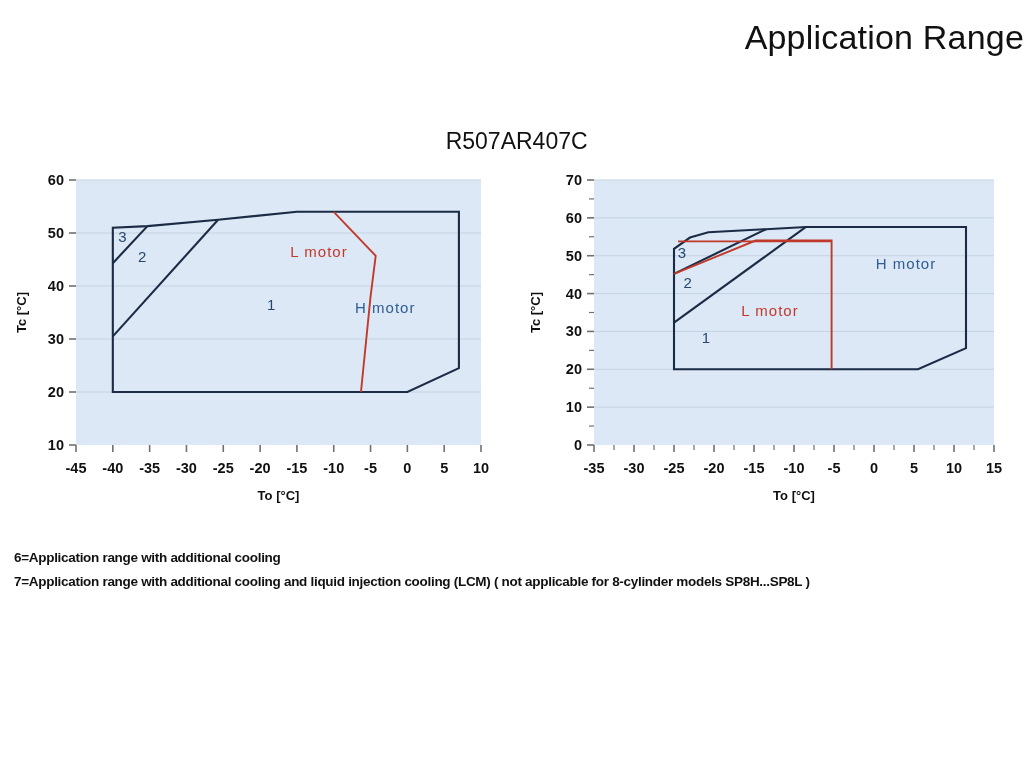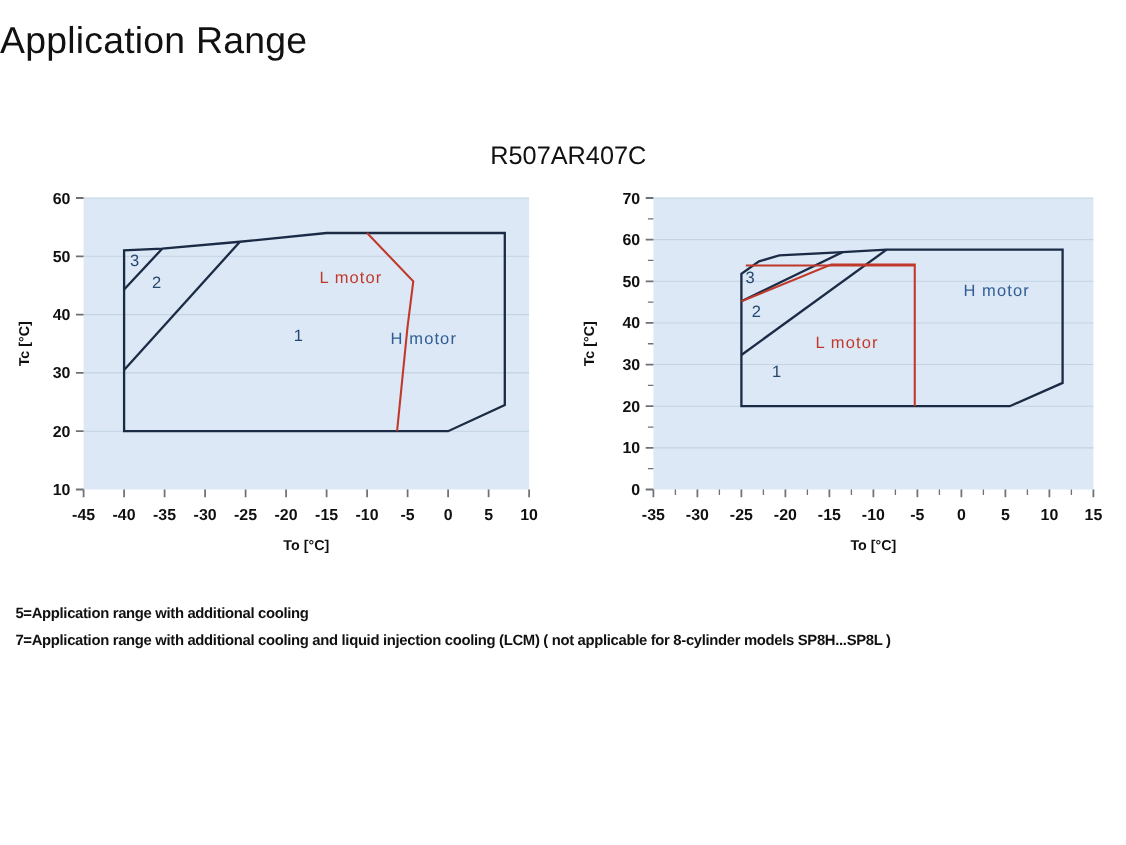--- a/index.html
+++ b/index.html
@@ -20,21 +20,21 @@
     left: 0; top: 0;
     width: 1024px;
     height: 768px;
     background: #ffffff;
   }
   #page-title {
     position: absolute;
     left: 0;
     top: 18px;
     width: 1024px;
-    text-align: left;
+    text-align: right;
     font-size: 34px;
     font-weight: 400;
     letter-spacing: 0.2px;
     color: #111111;
   }
   .chart-block {
     position: absolute;
     top: 128px;
   }
   #chart-left  { left: 8px;   width: 508px; }
@@ -240,17 +240,17 @@
         <text x="171.6" y="159.89285714285714" text-anchor="middle" class="region-num">2</text>
         <text x="166" y="129.60714285714283" text-anchor="middle" class="region-num">3</text>
         <text x="390" y="140.96428571428572" text-anchor="middle" class="motor-h">H  motor</text>
         <text x="254" y="188.28571428571428" text-anchor="middle" class="motor-l">L  motor</text>
         <text x="278" y="372" text-anchor="middle" class="axis-label">To [°C]</text>
         <text x="24" y="184.5" text-anchor="middle" transform="rotate(-90 24 184.5)" class="axis-label">Tc [°C]</text>
       </svg>
   </div>
 
   <div id="legend">
-    <div class="legend-line">5=Application range with additional cooling</div>
+    <div class="legend-line">6=Application range with additional cooling</div>
     <div class="legend-line">7=Application range with additional cooling and liquid injection cooling (LCM)  ( not applicable for 8-cylinder models SP8H...SP8L )</div>
   </div>
 
 </div>
 
 </body></html>

